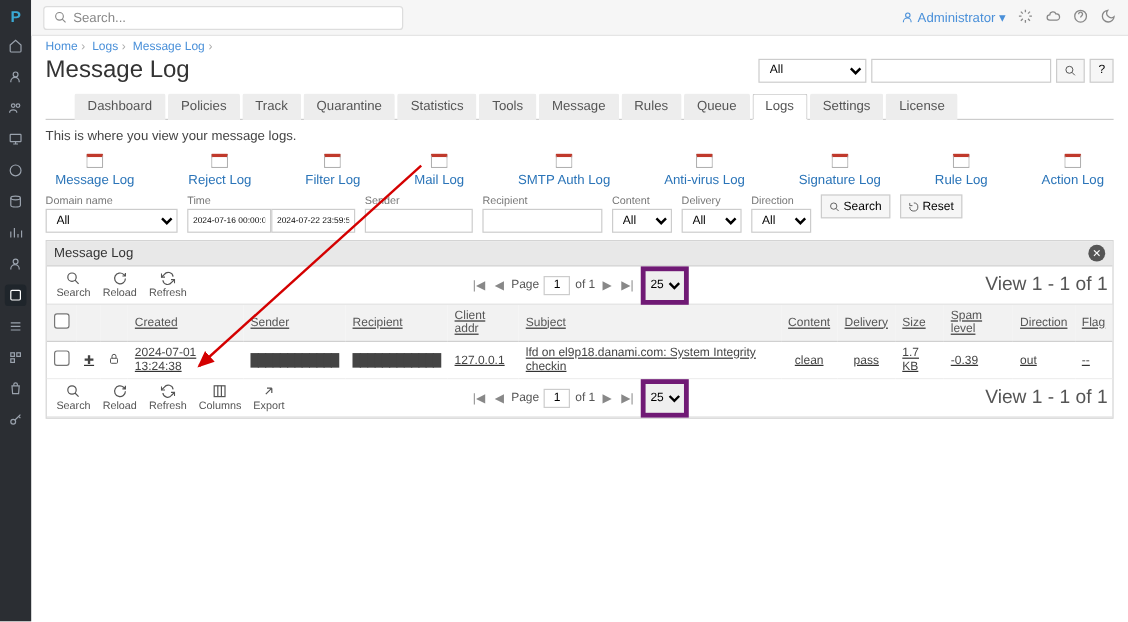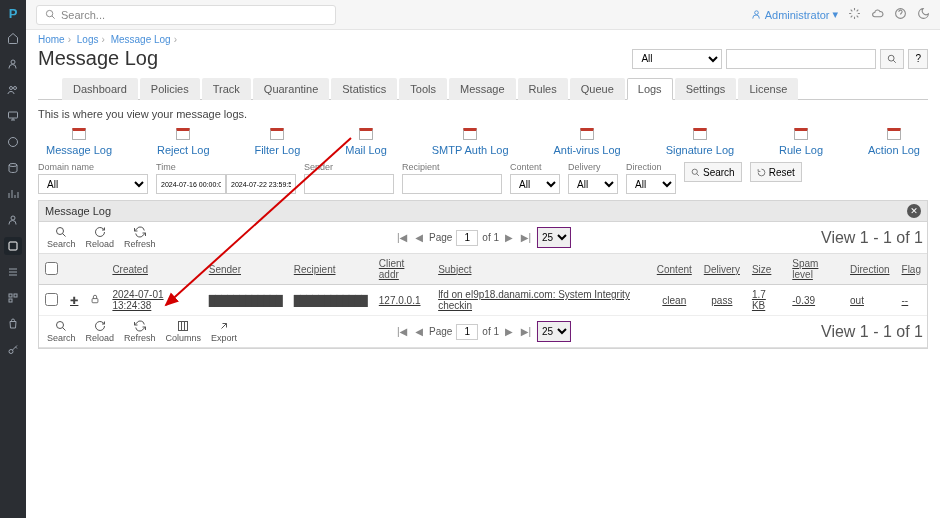--- a/index.html
+++ b/index.html
@@ -42,21 +42,21 @@
   .panel-hd .spacer { margin-left: auto; }
   .closebtn { width: 14px; height: 14px; background: #555; color: #fff; border-radius: 50%; display: flex; align-items: center; justify-content: center; font-size: 9px; cursor: pointer; }
   .toolbar { display: flex; align-items: center; padding: 2px 4px; border-bottom: 1px solid #e0e0e0; gap: 2px; }
   .tbtn { display: flex; flex-direction: column; align-items: center; font-size: 9px; color: #555; padding: 2px 4px; cursor: pointer; }
   .tbtn svg { margin-bottom: 1px; }
   .toolbar .pag { margin-left: auto; display: flex; align-items: center; gap: 4px; font-size: 10px; color: #555; }
   .toolbar .pag.center { margin-left: 0; position: absolute; left: 50%; transform: translateX(-50%); }
   .toolbar { position: relative; }
   .pagebtn { color: #888; cursor: pointer; padding: 0 2px; }
   .pageinput { width: 22px; height: 16px; text-align: center; border: 1px solid #ccc; font-size: 10px; }
-  .sizesel { height: 21px; font-size: 10px; border: 1px solid #701a75; }
+  .sizesel { height: 32px; font-size: 10px; border: 4px solid #701a75; }
   .viewtxt { font-size: 16px; color: #555; }
   table.grid { width: 100%; border-collapse: collapse; font-size: 10px; text-decoration: underline; }
   table.grid th { background: #f2f2f2; border-bottom: 1px solid #d0d0d0; padding: 4px 6px; font-weight: normal; color: #555; text-align: left; }
   table.grid td { padding: 4px 6px; border-bottom: 1px solid #eee; color: #444; }
   .green { color: #3a9d3a; text-align: center; }
   .blur { color:#ccc; letter-spacing:-1px;}
   .arrow-overlay { position: absolute; pointer-events: none; }
 </style>
 </head>
 <body>

